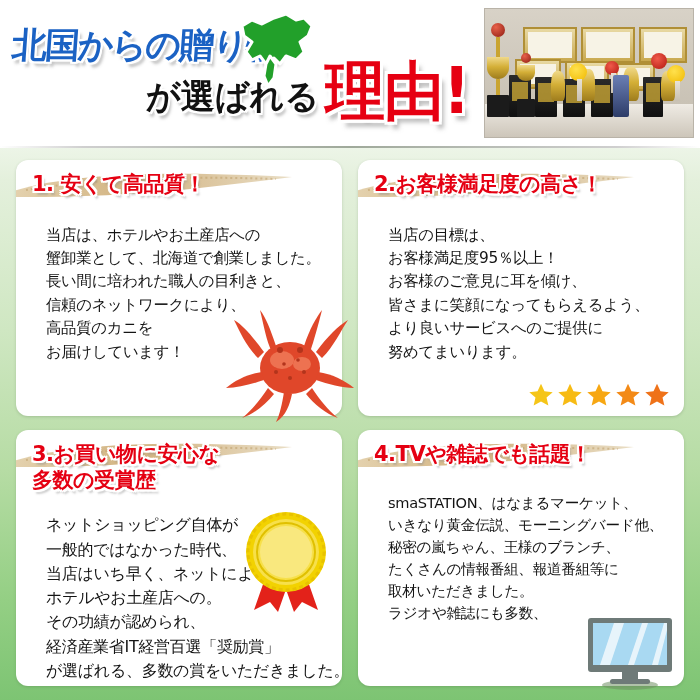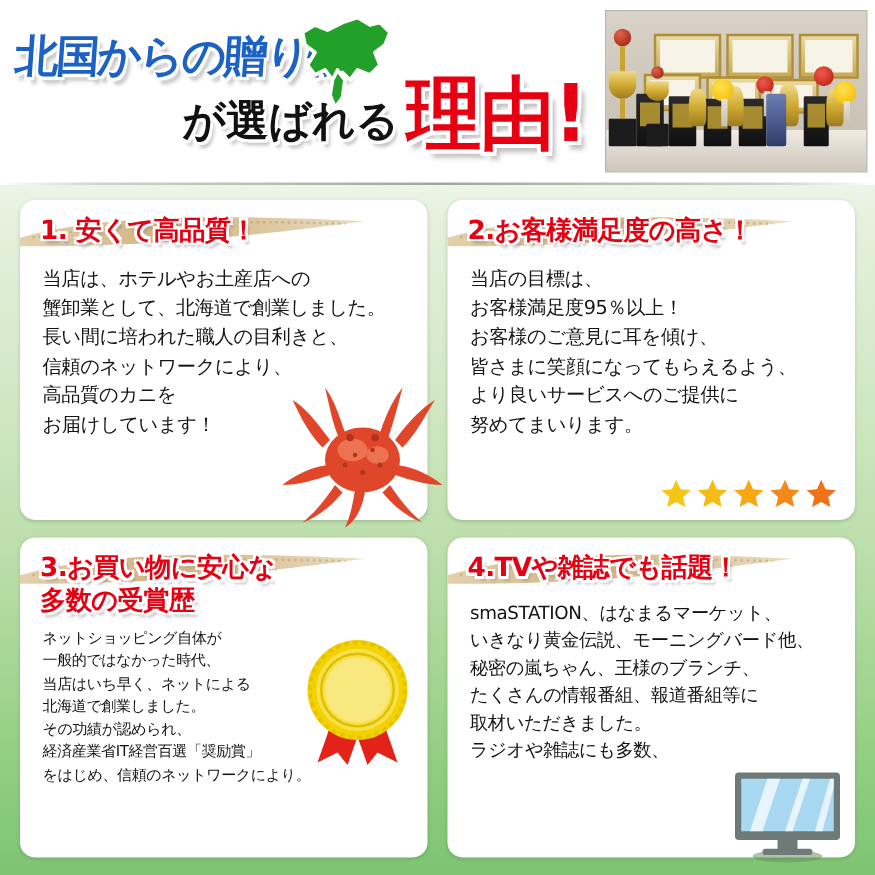--- a/index.html
+++ b/index.html
@@ -246,21 +246,21 @@
       2px 2px 0 #fff, -2px 2px 0 #fff, 2px -2px 0 #fff, -2px -2px 0 #fff,
       3px 4px 2px rgba(140,140,140,0.45);
   }
   .panel-heading .line2 {
     display: block;
     padding-right: 14px;
   }
 
   .panel-body {
     position: relative;
-    margin: 0;
+    margin: 12px;
     padding: 14px 12px 0 18px;
     font-size: 15.4px;
     line-height: 1.52;
     color: #141414;
     font-family: "DejaVu Sans", sans-serif;
     letter-spacing: -0.3px;
     white-space: nowrap;
   }
   .panel-body .bline { display: block; }
 
@@ -484,28 +484,28 @@
               <stop offset="100%" stop-color="#e8dcc2"></stop>
             </linearGradient>
           </defs>
           <path d="M4 24 C60 6, 150 2, 286 9 C200 20, 120 30, 6 29 Z" fill="url(#bg3)" opacity="0.95"></path>
           <path d="M20 22 C90 10, 180 8, 270 11" stroke="#bb9a62" stroke-width="2" fill="none" opacity="0.5" stroke-dasharray="2 3"></path>
         </svg>
         <h2 class="panel-heading">
           <span>3.お買い物に安心な</span>
           <span class="line2">多数の受賞歴</span>
         </h2>
-        <p class="panel-body" style="padding-top:8px; font-size:12px;">
+        <p class="panel-body" style="padding-top:8px; font-size:16px;">
           <span class="bline">ネットショッピング自体が</span>
           <span class="bline">一般的ではなかった時代、</span>
           <span class="bline">当店はいち早く、ネットによる</span>
-          <span class="bline">北海道で創業しました。</span>
+          <span class="bline">ホテルやお土産店への。</span>
           <span class="bline">その功績が認められ、</span>
           <span class="bline">経済産業省IT経営百選「奨励賞」</span>
-          <span class="bline">をはじめ、信頼のネットワークにより。</span>
+          <span class="bline">が選ばれる、多数の賞をいただきました。</span>
         </p>
         <svg class="medal" viewBox="0 0 96 112" aria-hidden="true">
           <path d="M30 62 L16 102 L32 94 L40 104 L52 70 Z" fill="#e3221a"></path>
           <path d="M66 62 L80 102 L64 94 L56 104 L44 70 Z" fill="#e3221a"></path>
           <g>
             <circle cx="48" cy="44" r="40" fill="#f2d200"></circle>
             <circle cx="48" cy="44" r="38" fill="none" stroke="#e8c200" stroke-width="3" stroke-dasharray="4 3"></circle>
             <circle cx="48" cy="44" r="33" fill="#f7e04a"></circle>
             <circle cx="48" cy="44" r="29" fill="none" stroke="#e0c000" stroke-width="2"></circle>
             <circle cx="48" cy="44" r="26" fill="#f9e87e"></circle>

